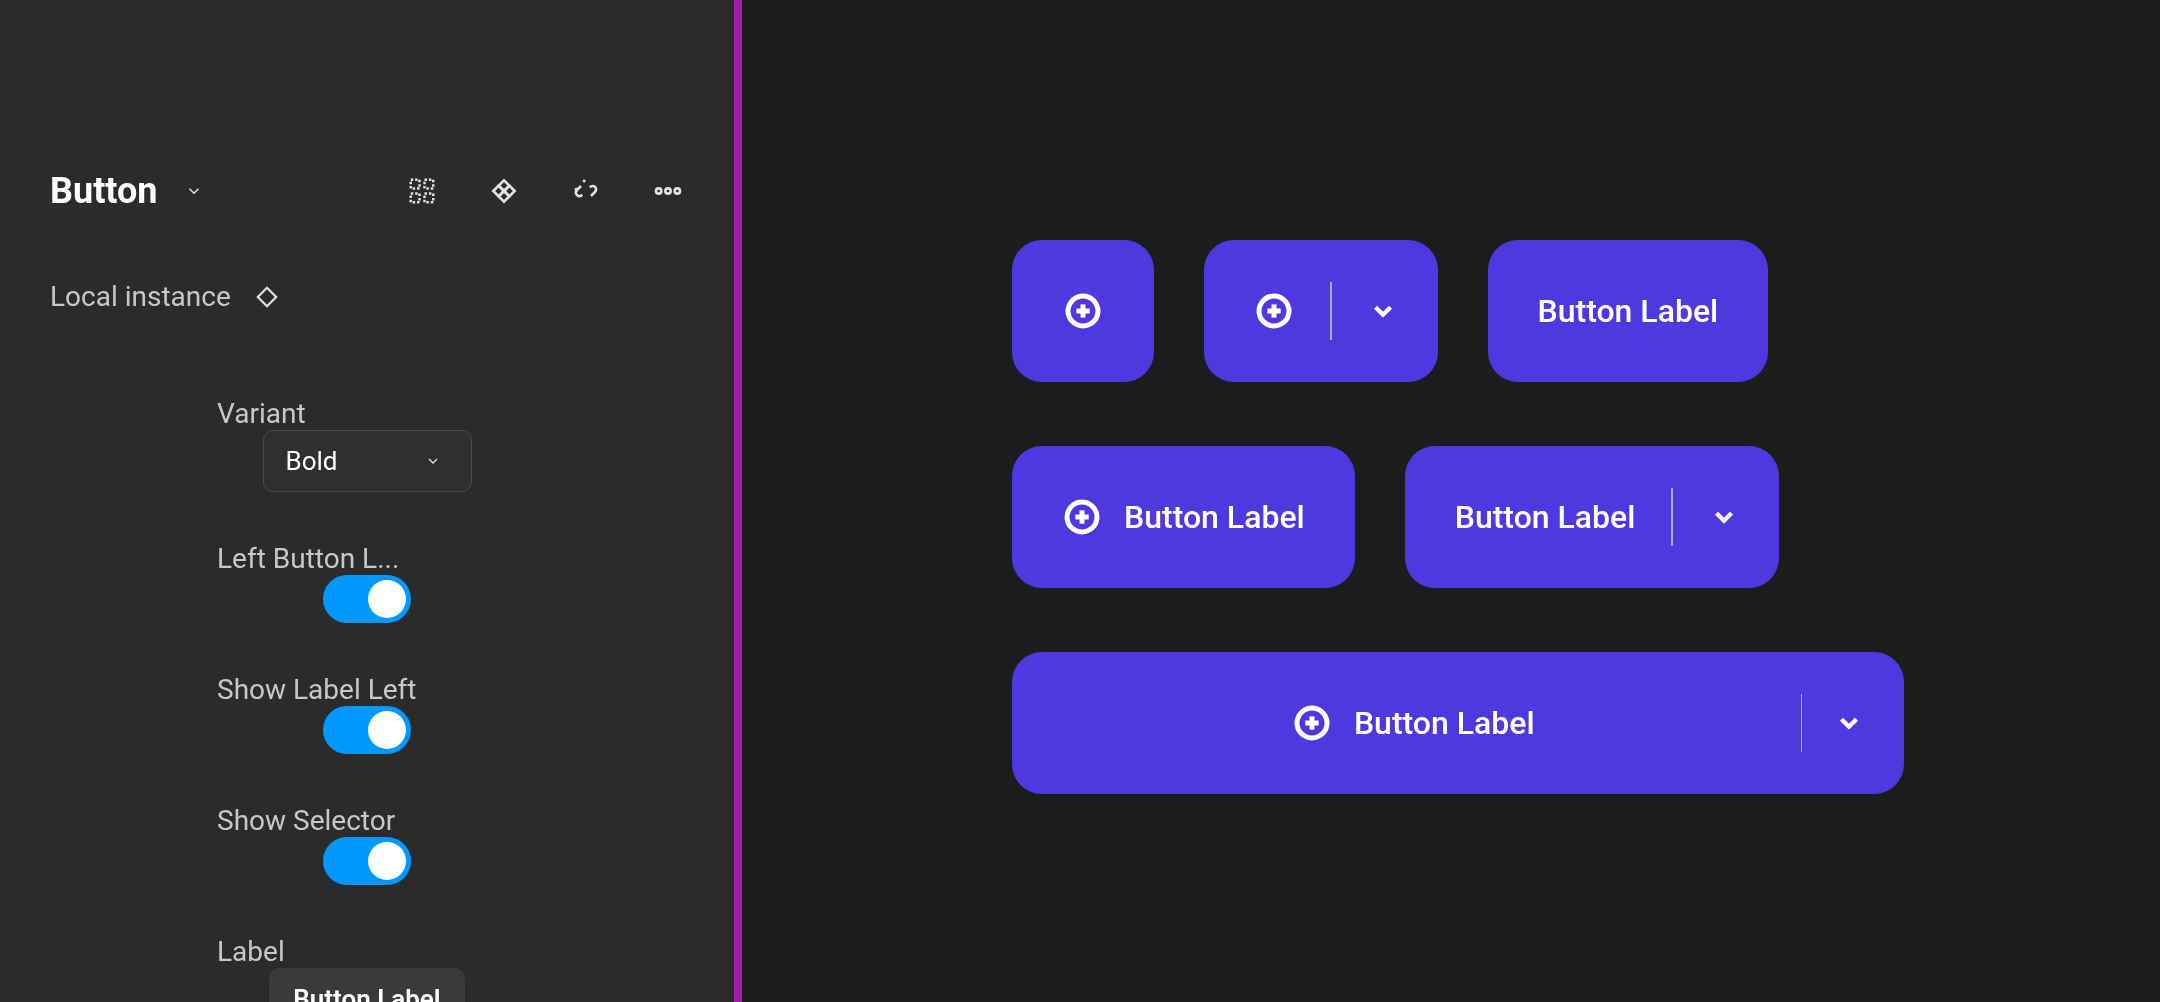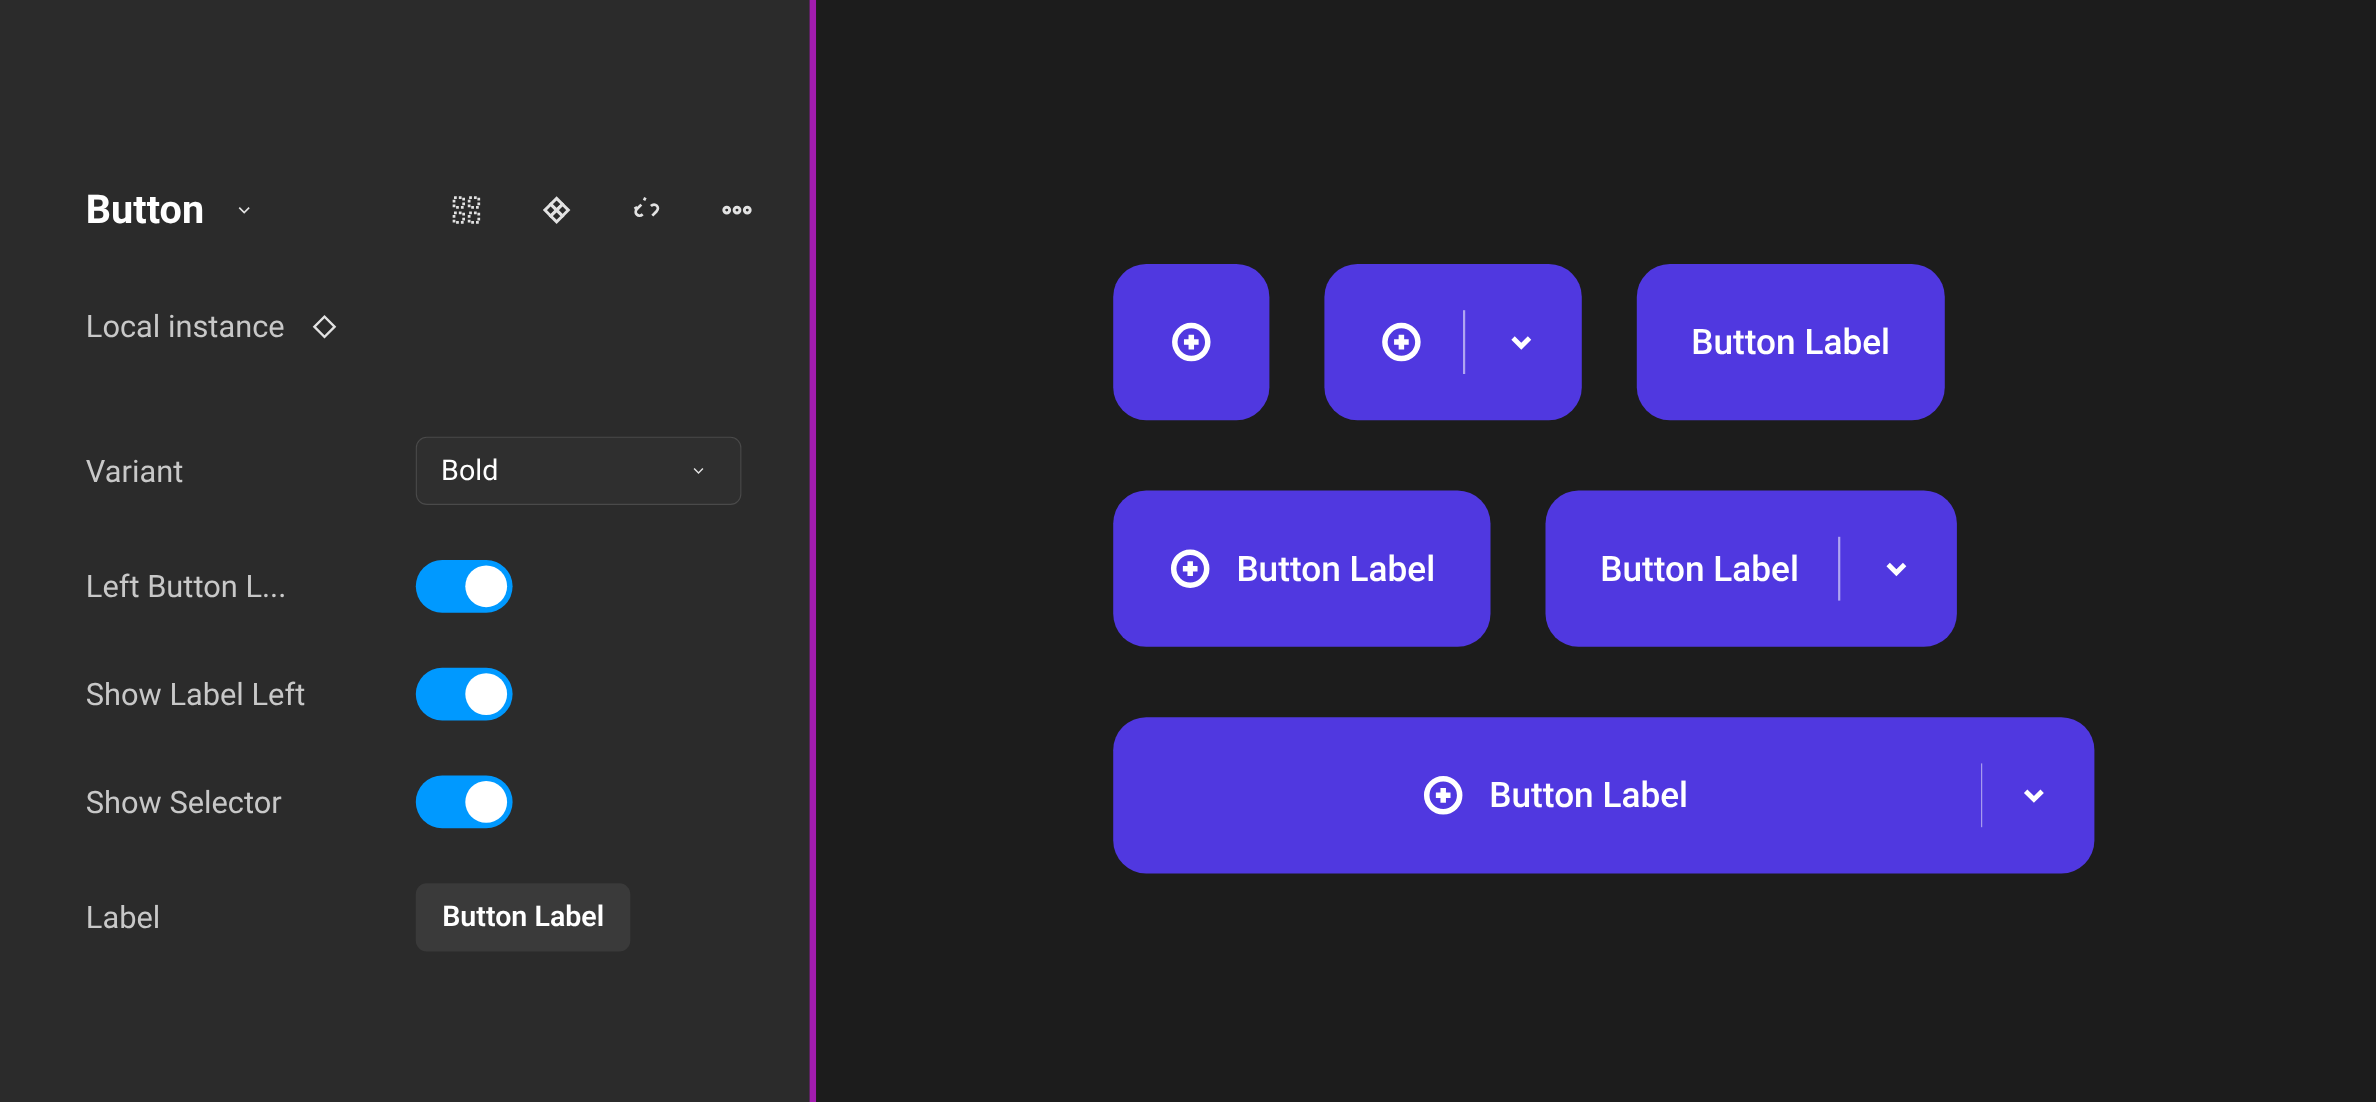--- a/index.html
+++ b/index.html
@@ -11,22 +11,22 @@
     height: 1002px;
     display: flex;
     overflow: hidden;
   }
 
   
   .panel {
     width: 742px;
     height: 100%;
     background: #2b2b2b;
-    border-right: 6px solid #a21caf;
-    padding: 170px 50px 0 78px;
+    border-right: 8px solid #a21caf;
+    padding: 170px 50px 0 50px;
   }
   .panel-header {
     display: flex;
     align-items: center;
     justify-content: space-between;
     margin-bottom: 68px;
   }
   .panel-title-wrap {
     display: flex;
     align-items: center;
@@ -49,20 +49,21 @@
     align-items: center;
     justify-content: center;
     color: #e2e2e2;
   }
   .ico svg { stroke: currentColor; fill: none; stroke-width: 2; }
 
   .row {
     display: flex;
     align-items: center;
     margin-bottom: 50px;
+    flex-direction: column;
   }
   .row-label {
     width: 300px;
     font-size: 28px;
     color: #c8c8c8;
     white-space: nowrap;
     overflow: hidden;
     text-overflow: ellipsis;
   }
   .row-control { flex: 1; }
@@ -79,21 +80,21 @@
   }
 
   .select {
     display: flex;
     align-items: center;
     justify-content: space-between;
     background: #2f2f2f;
     border: 1.5px solid #4a4a4a;
     border-radius: 10px;
     padding: 14px 22px;
-    width: 296px;
+    width: 209px;
     font-size: 26px;
     color: #fff;
   }
 
   .toggle {
     width: 88px;
     height: 48px;
     background: #0099ff;
     border-radius: 24px;
     position: relative;

